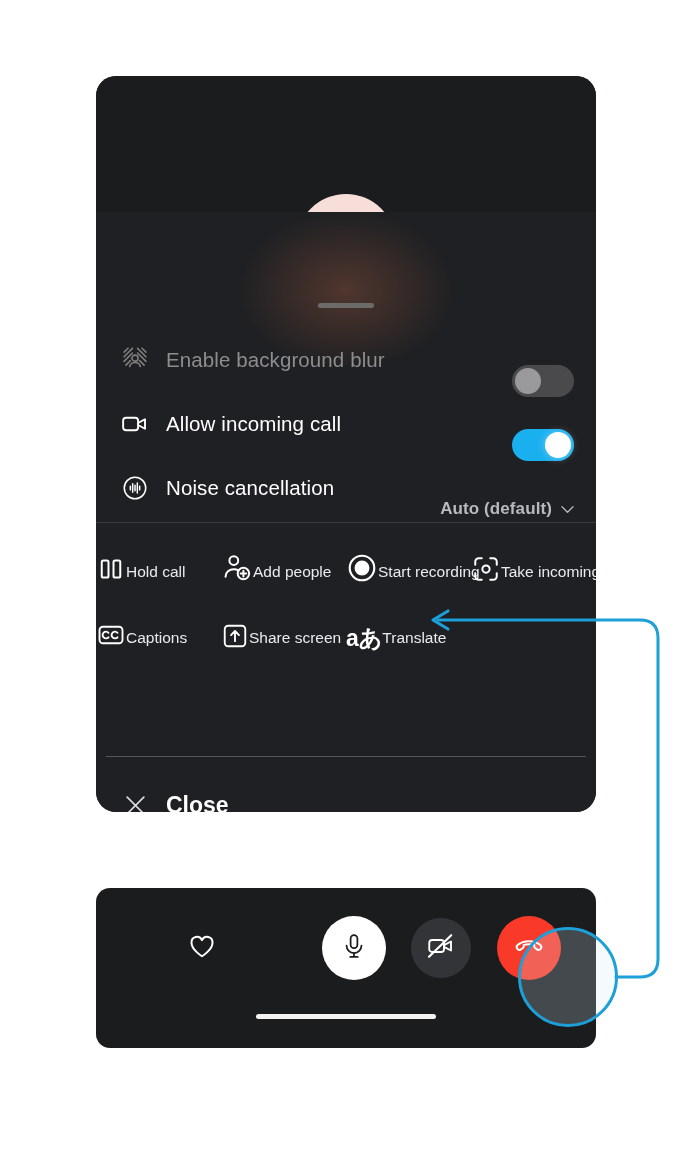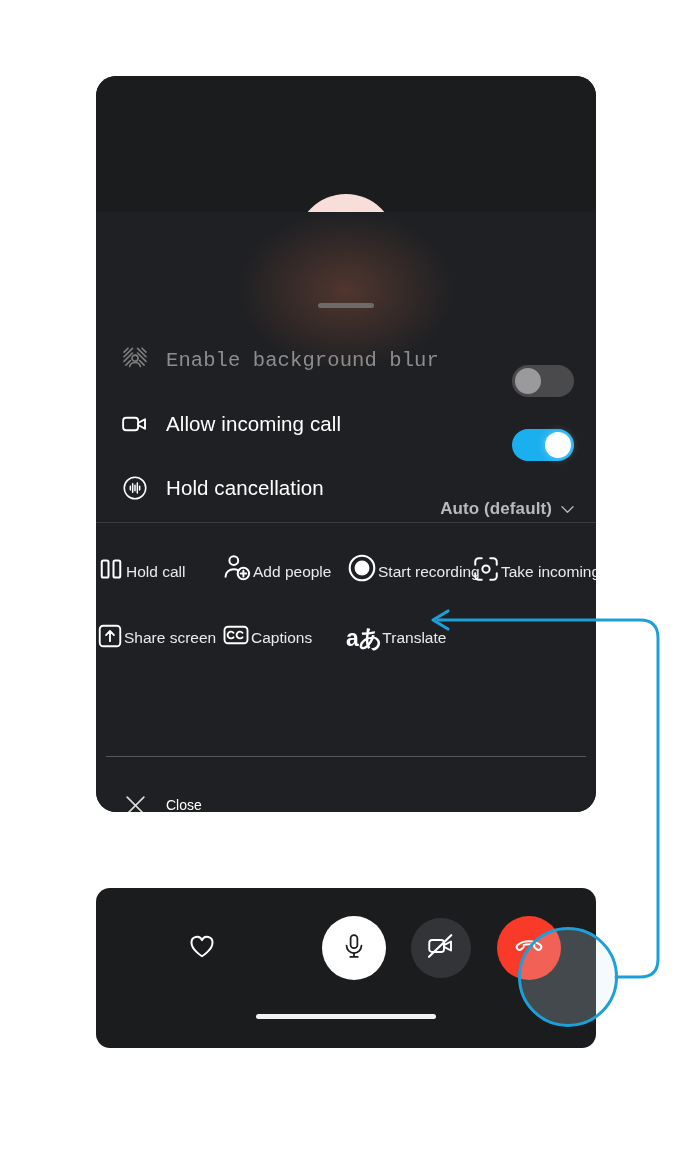--- a/index.html
+++ b/index.html
@@ -39,21 +39,21 @@
   .settings{position:absolute;left:0;top:116px;width:100%;}
   .srow{
     position:relative;height:64px;display:flex;align-items:center;
     padding:0 22px;box-sizing:border-box;
   }
   .srow .ico{
     width:34px;min-width:34px;display:flex;align-items:center;justify-content:center;
     margin-right:14px;
   }
   .srow .lbl{font-size:20.5px;letter-spacing:.1px;}
-  .srow.disabled .lbl{color:#8d8d8d;font-family:Liberation Mono, monospace;}
+  .srow.disabled .lbl{color:#8d8d8d;}
   .srow .lbl{color:#ffffff;}
   .srow .right{margin-left:auto;display:flex;align-items:flex-start;margin-top:41px;}
 
   .toggle{width:62px;height:32px;border-radius:16px;position:relative;}
   .toggle.off{background:#4a4a4c;}
   .toggle.on{background:#1ab0ef;}
   .toggle .knob{
     position:absolute;top:3px;width:26px;height:26px;border-radius:50%;
   }
   .toggle.off .knob{left:3px;background:#9a9a9c;}
@@ -80,21 +80,21 @@
   }
   .gcell .gico{height:36px;display:flex;align-items:flex-end;justify-content:center;}
   .gcell .gtxt{margin-top:11px;font-size:15.5px;color:#e9eaec;white-space:nowrap;}
 
   
   .close-row{
     position:absolute;left:0;width:100%;height:56px;
     display:flex;align-items:center;padding:0 22px;box-sizing:border-box;
   }
   .close-row .ico{width:34px;min-width:34px;display:flex;align-items:center;justify-content:center;margin-right:14px;}
-  .close-row .lbl{font-size:14px;color:#ffffff;}
+  .close-row .lbl{font-size:23px;color:#ffffff;font-weight:bold;}
 
   .home-ind{
     position:absolute;left:50%;transform:translateX(-50%);
     width:180px;height:5px;border-radius:3px;background:#f2f2f2;
   }
 
   
   .phone-bottom{
     position:absolute;left:96px;top:888px;width:500px;height:160px;
     background:#1b1c1e;border-radius:14px;
@@ -180,21 +180,21 @@
           </span>
         </div>
 
         <div class="srow">
           <span class="ico">
             <svg width="28" height="28" viewBox="0 0 24 24" fill="none" stroke="#ffffff" stroke-width="1.3" stroke-linecap="round">
               <circle cx="12" cy="12" r="9.2"></circle>
               <path d="M8 10.4v3.2M10 8.4v7.2M12 9.6v4.8M14 7.8v8.4M16 10.4v3.2"></path>
             </svg>
           </span>
-          <span class="lbl">Hold cancellation</span>
+          <span class="lbl">Noise cancellation</span>
           <span class="right">
             <span class="select-val">
               <span>Auto (default)</span>
               <span>
                 <svg width="13" height="9" viewBox="0 0 13 9" fill="none" stroke="#b7b9bc" stroke-width="1.3" stroke-linecap="round" stroke-linejoin="round">
                   <path d="M1 1.8 6.5 7.2 12 1.8"></path>
                 </svg>
               </span>
             </span>
           </span>
@@ -245,37 +245,37 @@
               <path d="M3.4 15.4v2.4a2.8 2.8 0 0 0 2.8 2.8h2.4"></path>
               <path d="M20.6 15.4v2.4a2.8 2.8 0 0 1-2.8 2.8h-2.4"></path>
               <circle cx="12" cy="12" r="2.9"></circle>
             </svg>
           </span>
           <span class="gtxt">Take incoming</span>
         </div>
 
         <div class="gcell" style="padding-top:30px">
           <span class="gico">
-            <svg width="28" height="28" viewBox="0 0 24 24" fill="none" stroke="#ffffff" stroke-width="1.6" stroke-linecap="round" stroke-linejoin="round">
-              <rect x="3.2" y="3.2" width="17.6" height="17.6" rx="3"></rect>
-              <path d="M12 16.4V7.8M8.6 11.2 12 7.6l3.4 3.6"></path>
-            </svg>
-          </span>
-          <span class="gtxt">Share screen</span>
-        </div>
-
-        <div class="gcell" style="padding-top:30px">
-          <span class="gico">
             <svg width="30" height="30" viewBox="0 0 24 24" fill="none" stroke="#ffffff" stroke-width="1.5" stroke-linecap="round" stroke-linejoin="round">
               <rect x="2.8" y="5.4" width="18.4" height="13.2" rx="2.8"></rect>
               <path d="M10 10.2a2.7 2.7 0 1 0 0 3.6"></path>
               <path d="M17.2 10.2a2.7 2.7 0 1 0 0 3.6"></path>
             </svg>
           </span>
           <span class="gtxt">Captions</span>
+        </div>
+
+        <div class="gcell" style="padding-top:30px">
+          <span class="gico">
+            <svg width="28" height="28" viewBox="0 0 24 24" fill="none" stroke="#ffffff" stroke-width="1.6" stroke-linecap="round" stroke-linejoin="round">
+              <rect x="3.2" y="3.2" width="17.6" height="17.6" rx="3"></rect>
+              <path d="M12 16.4V7.8M8.6 11.2 12 7.6l3.4 3.6"></path>
+            </svg>
+          </span>
+          <span class="gtxt">Share screen</span>
         </div>
 
         <div class="gcell" style="padding-top:30px">
           <span class="gico">
             <span style="font-size:23px;color:#ffffff;font-weight:bold;letter-spacing:0px;line-height:1;">aあ</span>
           </span>
           <span class="gtxt">Translate</span>
         </div>
 
         <div class="gcell"></div>

